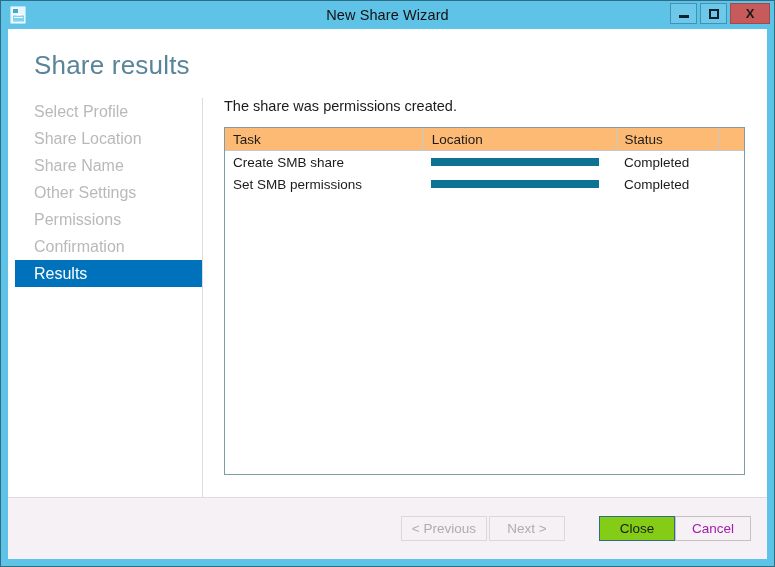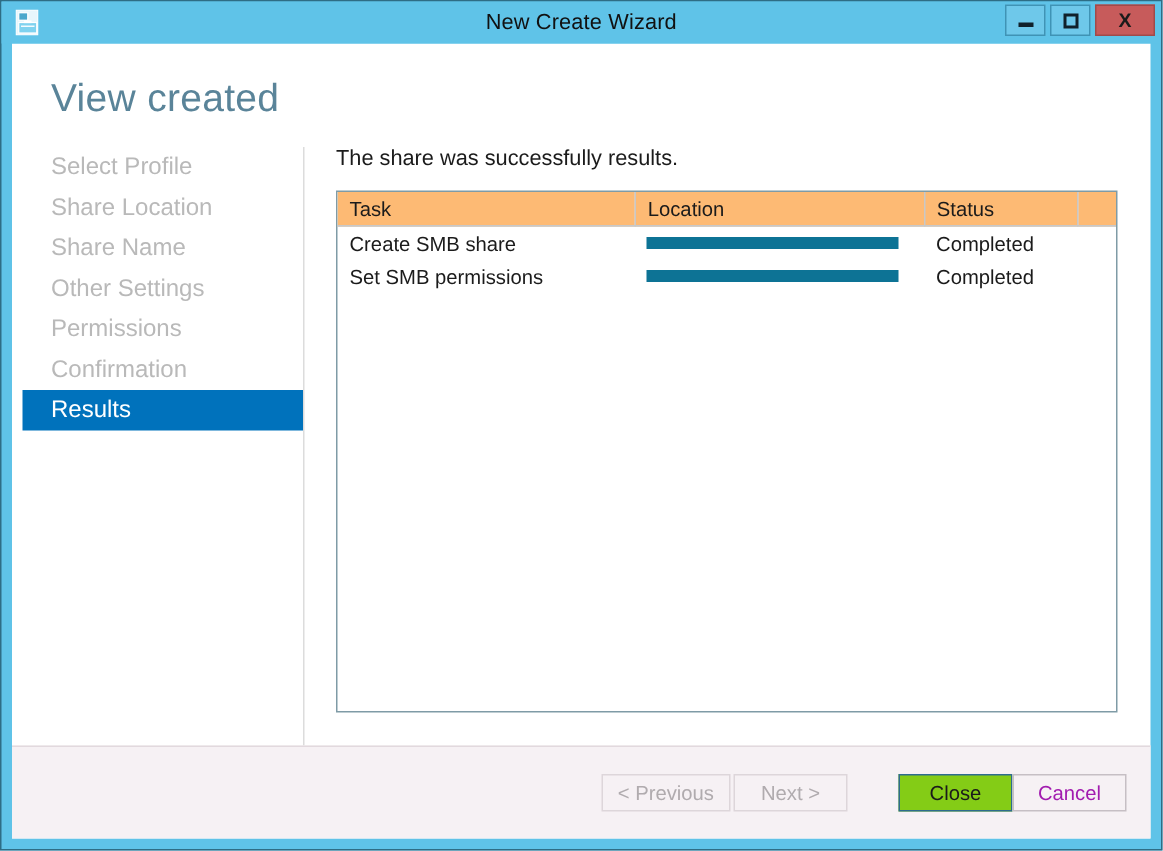--- a/index.html
+++ b/index.html
@@ -261,50 +261,50 @@
     <span class="titlebar-icon">
       <svg width="20" height="20" viewBox="0 0 20 20">
         <rect x="2" y="2" width="14" height="16" fill="#ffffff" stroke="#ffffff" stroke-width="1"></rect>
         <rect x="2" y="2" width="14" height="16" fill="#5fc3e8" opacity="0.15"></rect>
         <rect x="3.5" y="3.5" width="6" height="5" fill="#4aa7cc" stroke="#ffffff" stroke-width="0.8"></rect>
         <rect x="3.5" y="10" width="12" height="7" fill="#7fd2ef" stroke="#ffffff" stroke-width="0.8"></rect>
         <rect x="7" y="8.6" width="5" height="1.8" fill="#ffffff"></rect>
         <rect x="5" y="12" width="9" height="1" fill="#ffffff" opacity="0.9"></rect>
       </svg>
     </span>
-    <div class="titlebar-title">New Create Wizard</div>
+    <div class="titlebar-title">New Share Wizard</div>
     <div class="winbtns">
       <button class="winbtn">
         <span class="min-glyph"></span>
       </button>
       <button class="winbtn">
         <span class="max-glyph"></span>
       </button>
       <button class="winbtn close">X</button>
     </div>
   </div>
 
   <div class="client">
 
-    <div class="page-heading" style="color: rgb(90, 132, 153);">View created</div>
+    <div class="page-heading" style="color: rgb(90, 132, 153);">Share results</div>
 
     <div class="body-row">
 
       <div class="nav">
         <div class="nav-item">Select Profile</div>
         <div class="nav-item">Share Location</div>
         <div class="nav-item">Share Name</div>
         <div class="nav-item">Other Settings</div>
         <div class="nav-item">Permissions</div>
         <div class="nav-item">Confirmation</div>
         <div class="nav-item active" style="background: rgb(0, 114, 188);">Results</div>
       </div>
 
       <div class="content">
-        <p class="content-intro">The share was successfully results.</p>
+        <p class="content-intro">The share was permissions created.</p>
 
         <div class="results-box">
           <table class="results">
             <thead>
               <tr>
                 <th class="col-task">Task</th>
                 <th class="col-prog">Location</th>
                 <th class="col-status">Status</th>
                 <th class="col-extra col-last"></th>
               </tr>

